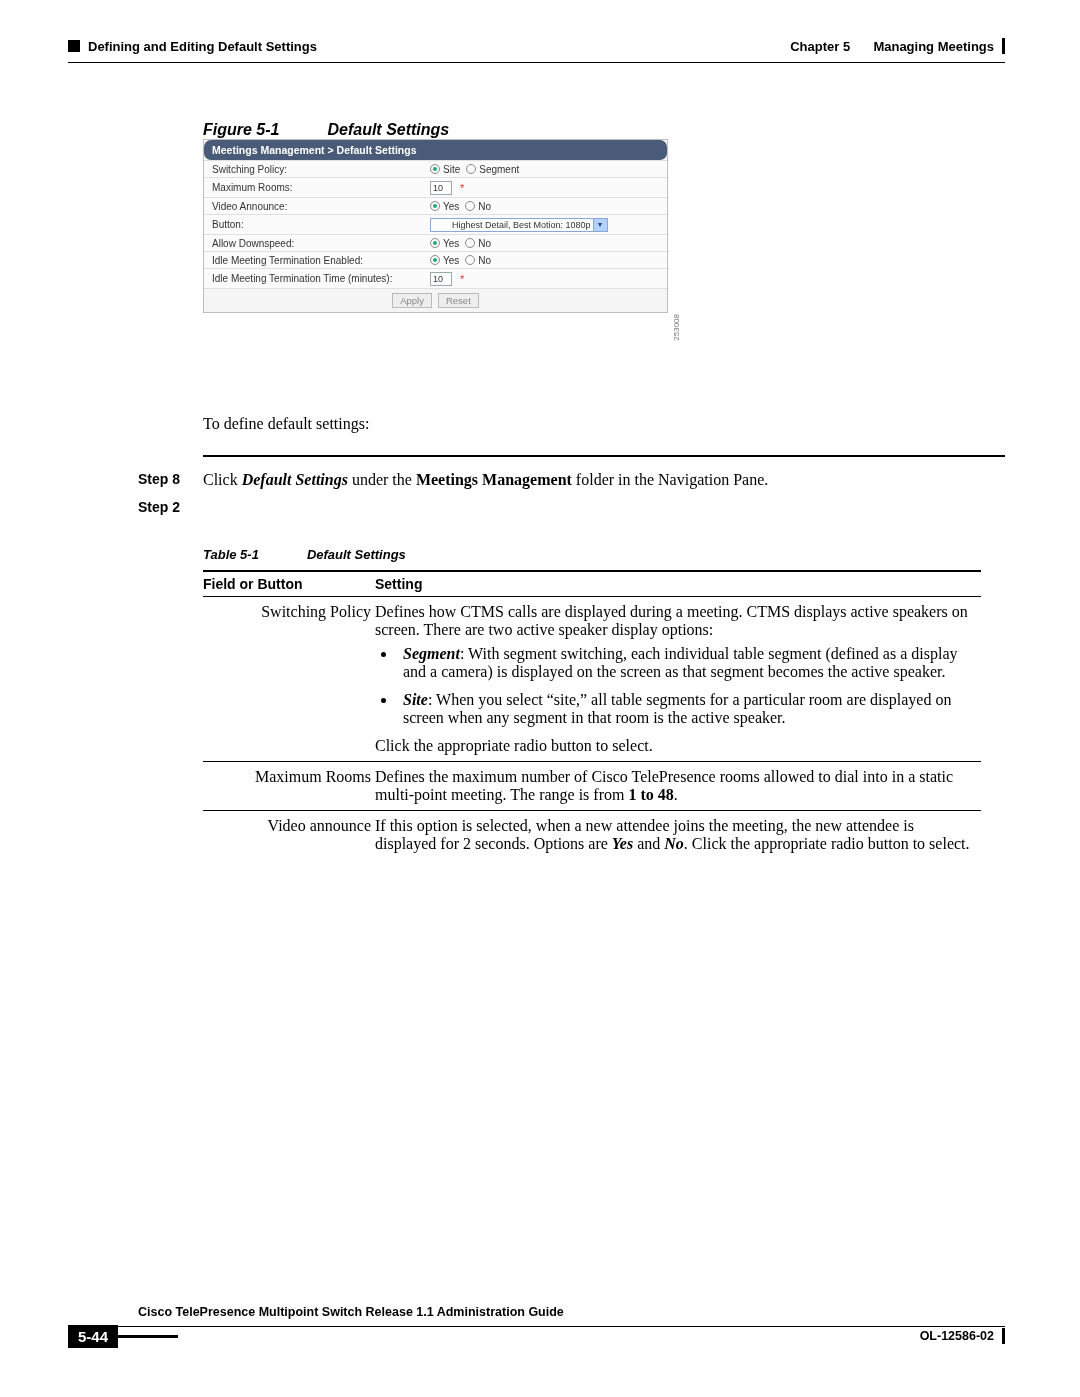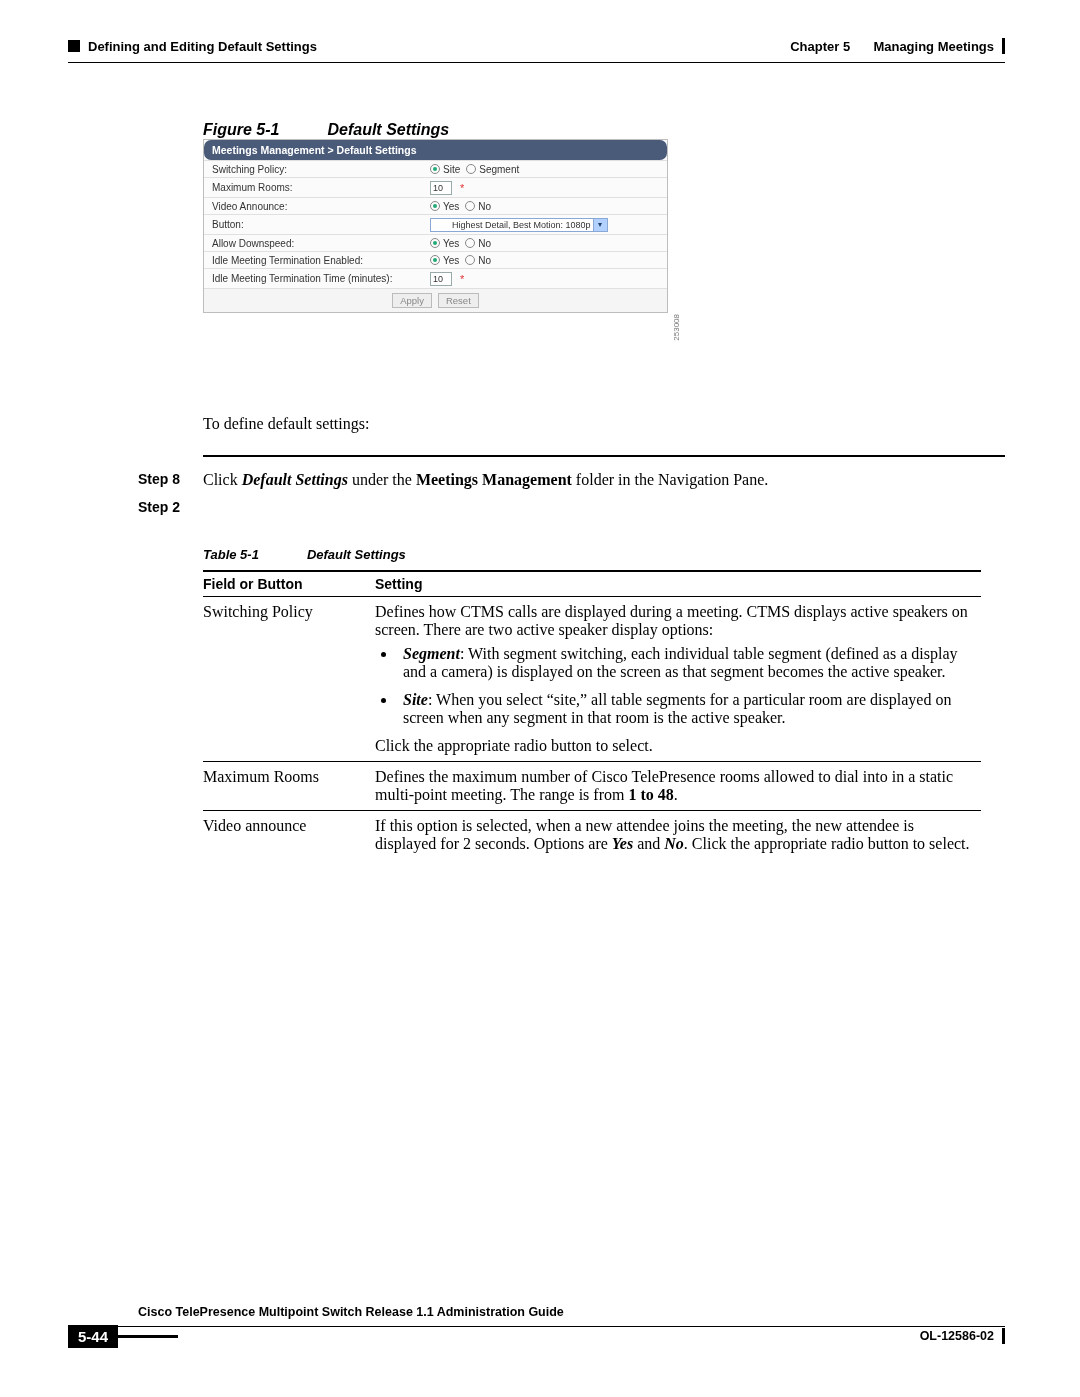--- a/index.html
+++ b/index.html
@@ -174,21 +174,21 @@
     border-bottom: 1px solid #000;
     padding: 4px 0;
     vertical-align: top;
   }
   table.fields td {
     border-bottom: 1px solid #000;
     padding: 6px 4px 6px 0;
     vertical-align: top;
   }
   table.fields tr:last-child td { border-bottom:none; }
-  table.fields td.col1 { width: 172px; }
+  table.fields td.col1 { width: 172px; text-align: right; }
   ul.bullets {
     margin: 6px 0 8px 0;
     padding-left: 22px;
   }
   ul.bullets li {
     margin-bottom: 10px;
     padding-left: 6px;
   }
   .footer-rule {
     position: absolute;

